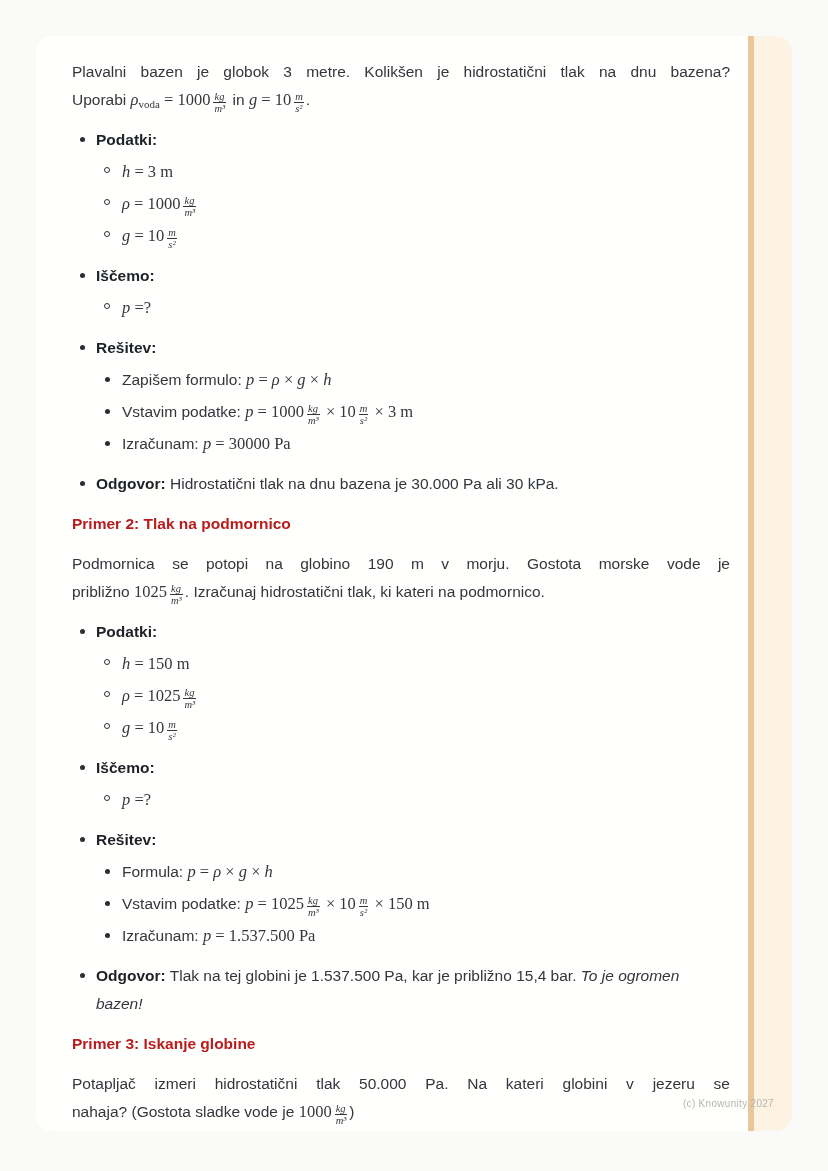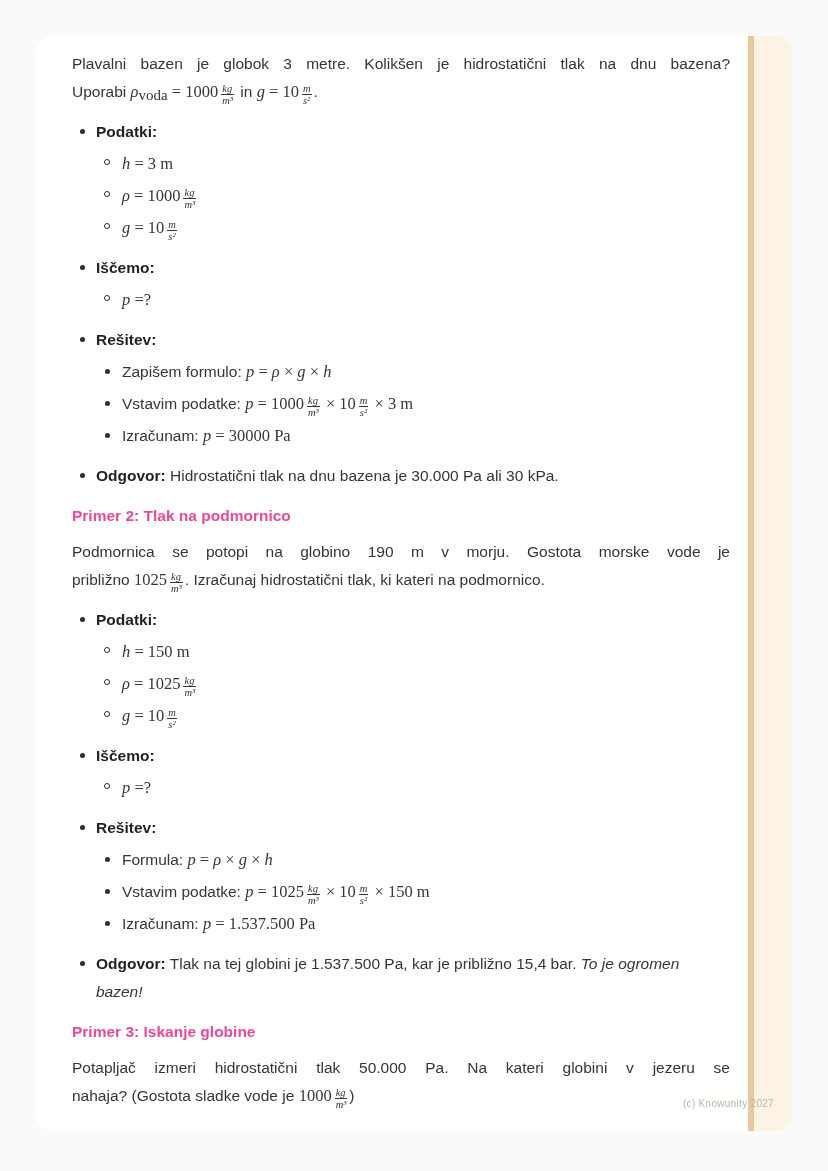--- a/index.html
+++ b/index.html
@@ -29,27 +29,27 @@
   }
   .content {
     position: absolute;
     left: 36px; top: 10px;
     width: 658px;
     color: #33363c;
     font-size: 15.5px;
     line-height: 28px;
     z-index: 2;
   }
-  .para { margin: 4px 0 12px 0; }
+  .para { margin: 12px 0 12px 0; }
   .line { line-height: 28px; }
   .line-justify { text-align: justify; text-align-last: justify; }
   .h3 {
     font-size: 15.5px;
     font-weight: 700;
-    color: #ec4899;
+    color: #b91c1c;
     line-height: 28px;
     margin: 8px 0 8px 0;
   }
   ul.l1 { list-style: none; margin: 10px 0; padding: 0 0 0 24px; }
   ul.l1 > li { position: relative; margin: 0 0 12px 0; line-height: 28px; }
   ul.l1 > li::before {
     content: "";
     position: absolute;
     left: -16px; top: 11px;
     width: 5px; height: 5px;
@@ -75,21 +75,21 @@
     width: 5px; height: 5px;
     border-radius: 50%;
     background: #2b2e34;
   }
   .blabel { font-weight: 700; color: #1e2126; }
   .italic { font-style: italic; }
   .math { font-family: "Liberation Serif", serif; font-size: 16.5px; white-space: nowrap; }
   .math .mi { font-style: italic; }
   .math .mr { font-style: normal; }
   .math .msub {
-    font-size: 15px;
+    font-size: 11px;
     font-style: normal;
     vertical-align: -3px;
     line-height: 0;
   }
   .math .frac {
     display: inline-block;
     vertical-align: -7px;
     text-align: left;
     font-size: 10.5px;
     line-height: 11px;

